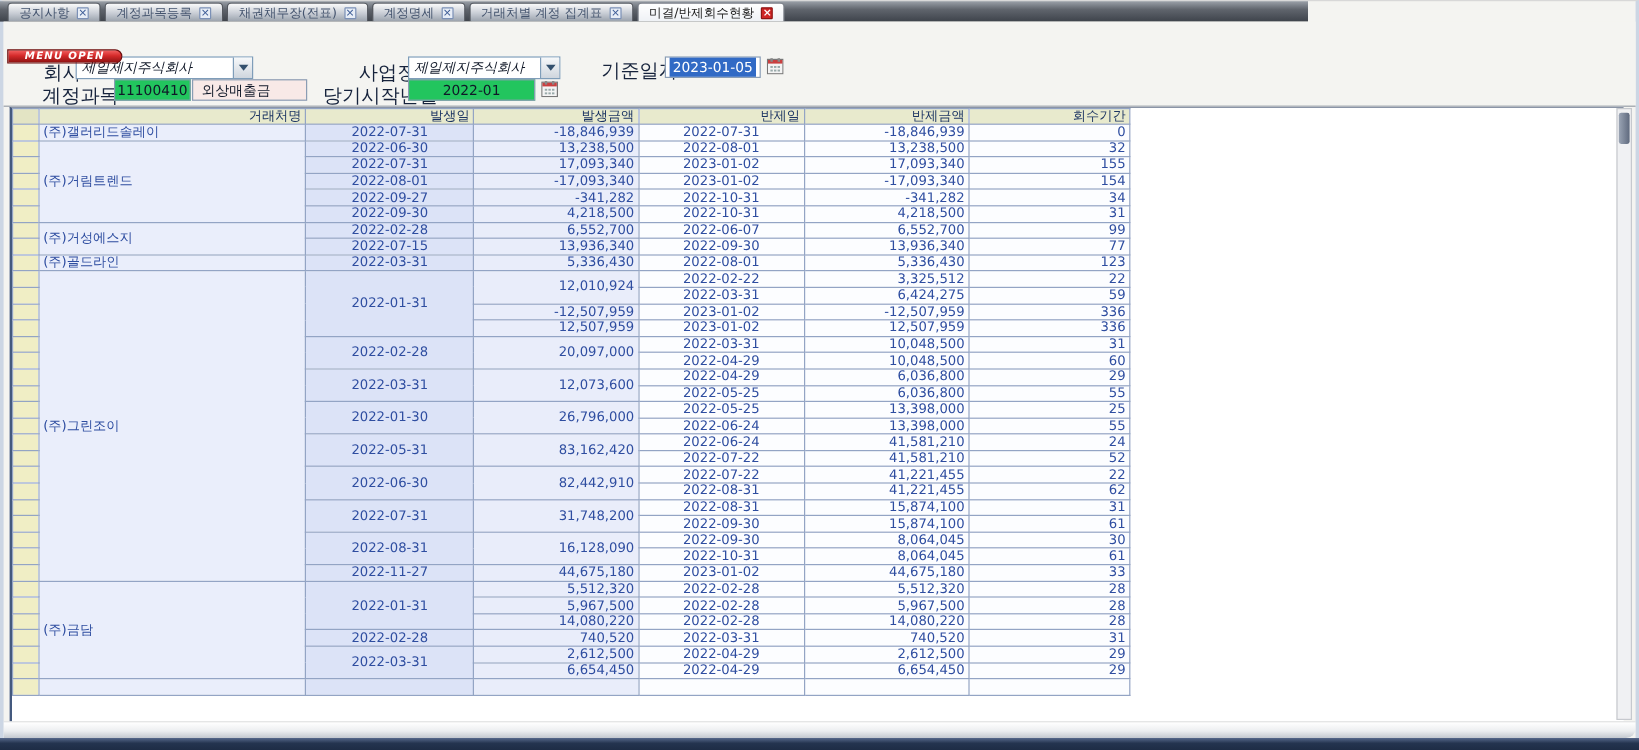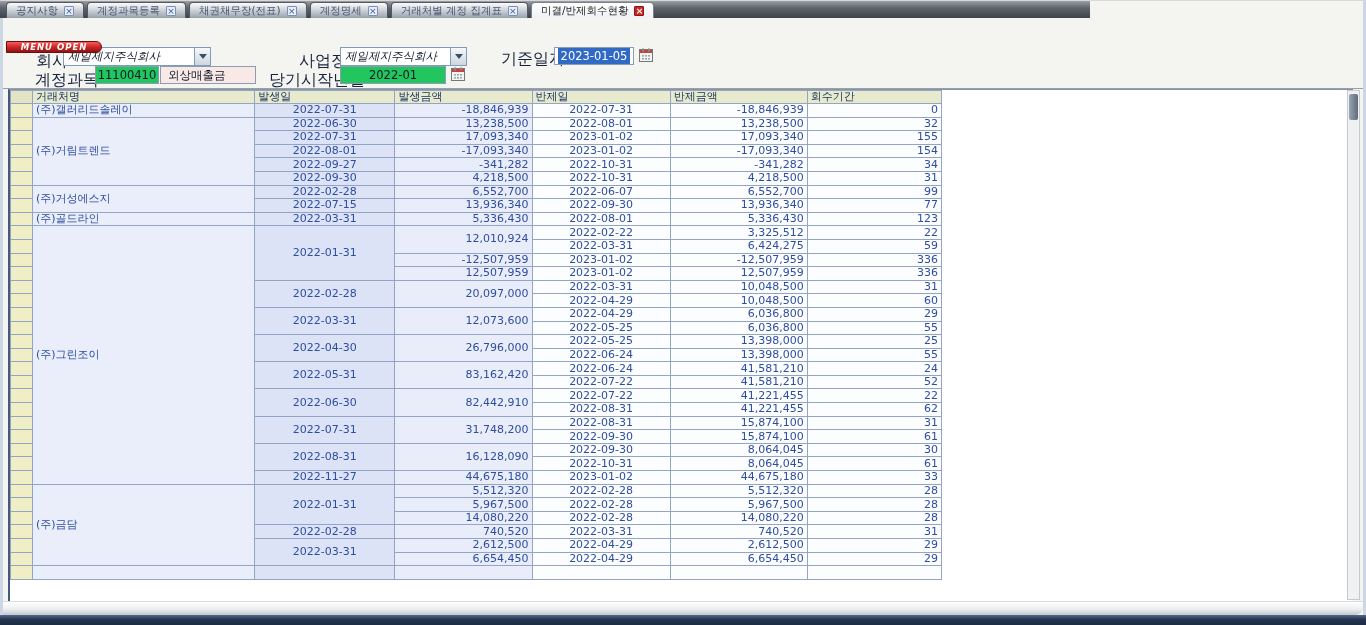--- a/index.html
+++ b/index.html
@@ -46,21 +46,21 @@
   .inputbox.pink { background:#f8e9e7; justify-content:flex-start; padding-left:7px; }
   .inputbox .sel { background:#316ac5; color:#ffffff; padding:1px 3px; }
   .calbtn { position:absolute; width:14px; height:14px; cursor:pointer; }
 
   
   .gridwrap { position:absolute; left:5px; top:88px; width:1345px; height:512px;
     background:#ffffff; border-left:2px solid #44597e; border-top:1px solid #8a94a6; overflow:hidden; }
   table.grid { border-collapse:collapse; table-layout:fixed; width:932px; }
   .grid th, .grid td { border:1px solid #93a4c4; overflow:hidden; white-space:nowrap;
     font-size:11px; height:13.6px; line-height:12px; padding:0 3px; }
-  .grid th { background:#e8eacd; color:#1c3563; font-weight:normal; text-align:left; height:13px; }
+  .grid th { background:#e8eacd; color:#1c3563; font-weight:normal; text-align:right; height:13px; }
   .grid th.rowhead-h { background:#e3e4c4; }
   td.rowhead { background:#f0eec5; }
   td.cust  { background:#eaeefb; color:#2e4da0; text-align:left; vertical-align:middle; }
   td.odate { background:#dce3f7; color:#2e4da0; text-align:center; vertical-align:middle; }
   td.oamt  { background:#e9edfa; color:#2e4da0; text-align:right; vertical-align:middle; }
   td.sdate { background:#fcfdff; color:#2e4da0; text-align:center; }
   td.samt  { background:#fcfdff; color:#2e4da0; text-align:right; }
   td.days  { background:#fcfdff; color:#2e4da0; text-align:right; }
 
   
@@ -326,21 +326,21 @@
             <td class="days">29</td>
           </tr>
           <tr>
             <td class="rowhead"></td>
             <td class="sdate">2022-05-25</td>
             <td class="samt">6,036,800</td>
             <td class="days">55</td>
           </tr>
           <tr>
             <td class="rowhead"></td>
-            <td class="odate" rowspan="2">2022-04-30</td>
+            <td class="odate" rowspan="2">2022-01-30</td>
             <td class="oamt" rowspan="2">26,796,000</td>
             <td class="sdate">2022-05-25</td>
             <td class="samt">13,398,000</td>
             <td class="days">25</td>
           </tr>
           <tr>
             <td class="rowhead"></td>
             <td class="sdate">2022-06-24</td>
             <td class="samt">13,398,000</td>
             <td class="days">55</td>

